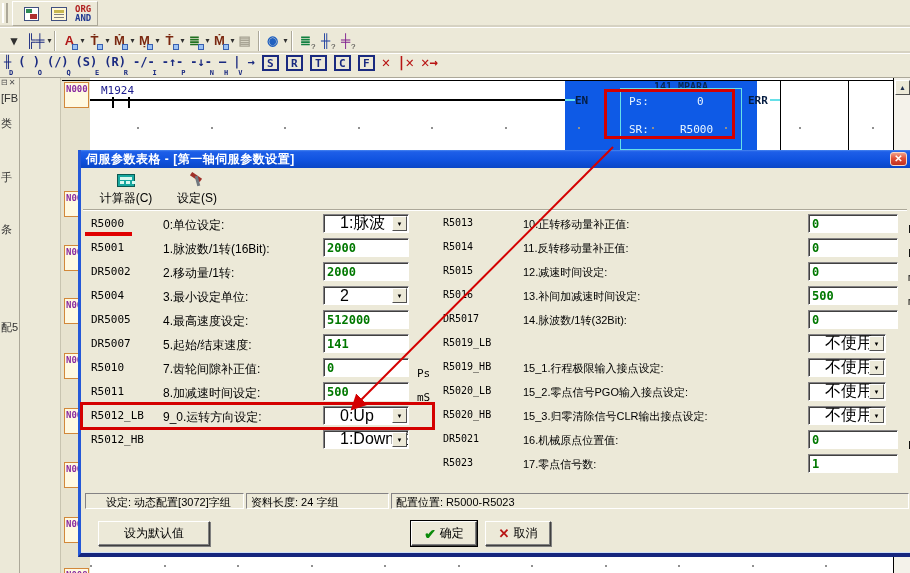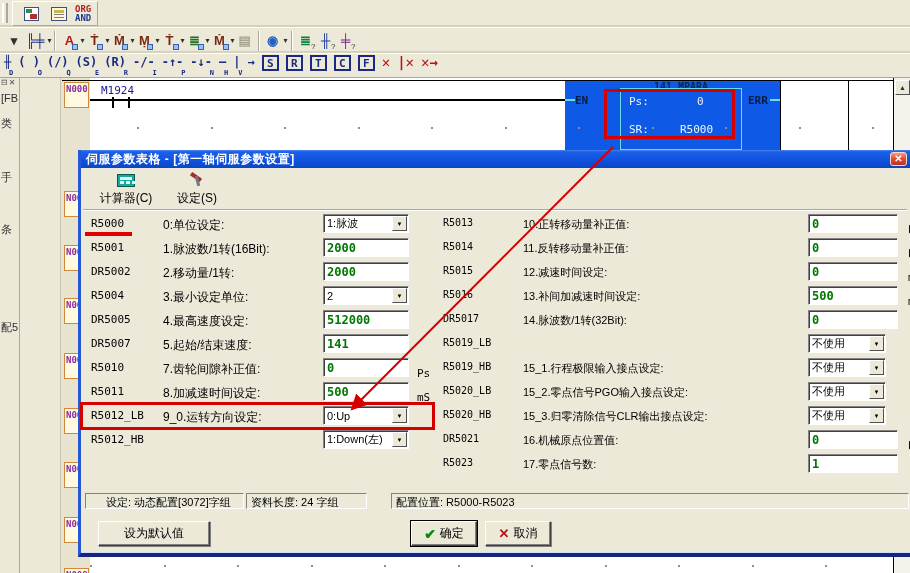--- a/index.html
+++ b/index.html
@@ -63,21 +63,21 @@
   .mlabel { position:absolute; left:10px; top:6px; font-family:"DejaVu Sans Mono", monospace;
             font-size:11px; color:#1A1A8C; background:#fff; padding:0 1px; }
   .vline { position:absolute; top:2px; width:1px; height:70px; background:#000; }
   .dot { position:absolute; width:2px; height:2px; background:#909090; }
   #vscroll { position:absolute; left:893px; top:0px; width:17px; height:495px; background:#F4F2EA;
              border-left:1px solid #000; }
   .sbtn { position:absolute; left:1px; top:2px; width:15px; height:15px; background:#ECE9D8;
           border:1px solid #fff; border-right-color:#505050; border-bottom-color:#505050;
           font-size:7px; text-align:center; line-height:14px; color:#203050; cursor:pointer; }
 
-  #selblock { position:absolute; left:475px; top:3px; width:215px; height:69px; background:#0E5AE6; cursor:pointer; }
+  #selblock { position:absolute; left:475px; top:3px; width:192px; height:69px; background:#0E5AE6; cursor:pointer; }
   .fbbox { position:absolute; left:55px; top:7px; width:122px; height:62px; border:1px solid #66E0E8; }
   .fbtitle { position:absolute; left:58px; top:0px; width:116px; text-align:center;
              font-family:"DejaVu Sans Mono", monospace; font-size:10px; font-weight:bold; color:#06264F; }
   .fbio { position:absolute; top:13px; font-family:"DejaVu Sans Mono", monospace; font-size:11px; color:#051D42; font-weight:bold; }
   .fbrow { position:absolute; font-family:"DejaVu Sans Mono", monospace; font-size:11px; color:#EAF6FF; }
   .wirestub { position:absolute; top:18px; width:10px; height:2px; background:#66E0E8; }
 
   
   #dialog { position:absolute; left:78px; top:150px; width:832px; height:407px; background:#ECE9D8;
             border-left:3px solid #2458D8; border-bottom:4px solid #16267E;
@@ -117,33 +117,33 @@
   #plist-right .ctrl { left:367px; }
   .pinput { width:86px; height:19px; background:#fff; border:1px solid #848284;
             border-bottom-color:#fff; border-right-color:#fff; box-shadow:inset 1px 1px 0 #404040;
             font-family:"DejaVu Sans Mono", monospace; font-size:12px; font-weight:bold; color:#007800;
             padding:1px 0 0 3px; }
   #plist-right .pinput { width:90px; }
   .combo { width:86px; height:19px; background:#fff; border:1px solid #848284;
            border-bottom-color:#fff; border-right-color:#fff; box-shadow:inset 1px 1px 0 #404040;
            display:flex; align-items:center; position:relative; cursor:pointer; }
   #plist-right .combo { width:78px; }
-  .cval { font-size:11px; color:#000; padding-left:3px; white-space:nowrap; overflow:hidden; }
+  .cval { font-size:16px; color:#000; padding-left:16px; white-space:nowrap; overflow:hidden; }
   .cbtn { position:absolute; right:1px; top:1px; bottom:1px; width:15px; background:#ECE9D8;
           border:1px solid #fff; border-right-color:#505050; border-bottom-color:#505050;
           font-size:6px; color:#000; display:flex; align-items:center; justify-content:center; }
   .unit { position:absolute; top:11px; font-size:11px; font-family:"DejaVu Sans Mono", monospace; color:#000; }
   #plist-left  .unit { left:328px; }
   #plist-right .unit { left:467px; }
 
   .seg { position:absolute; top:343px; height:16px; background:#ECE9D8; border:1px solid #848284;
          border-bottom-color:#fff; border-right-color:#fff; font-size:11px; color:#000;
          padding:1px 0 0 4px; white-space:nowrap; overflow:hidden; }
   #seg0 { left:4px;   width:159px;padding-left:20px; }
-  #seg1 { left:165px; width:121px; }
+  #seg1 { left:165px; width:143px; }
   #seg2 { left:310px; width:518px; }
 
   .btn3d { position:absolute; top:371px; height:25px; background:#ECE9D8;
            border:1px solid #fff; border-right-color:#404040; border-bottom-color:#404040;
            box-shadow:inset -1px -1px 0 #808080, 1px 1px 0 #808080;
            font-size:12px; color:#000; cursor:pointer; display:flex; align-items:center; justify-content:center; gap:4px; }
   #btn-default { left:17px; width:112px; }
   #btn-ok { left:330px; width:66px; outline:1px solid #000; }
   #btn-cancel { left:404px; width:66px; }
   .okmark { color:#0A8A0A; font-weight:bold; font-size:14px; }

